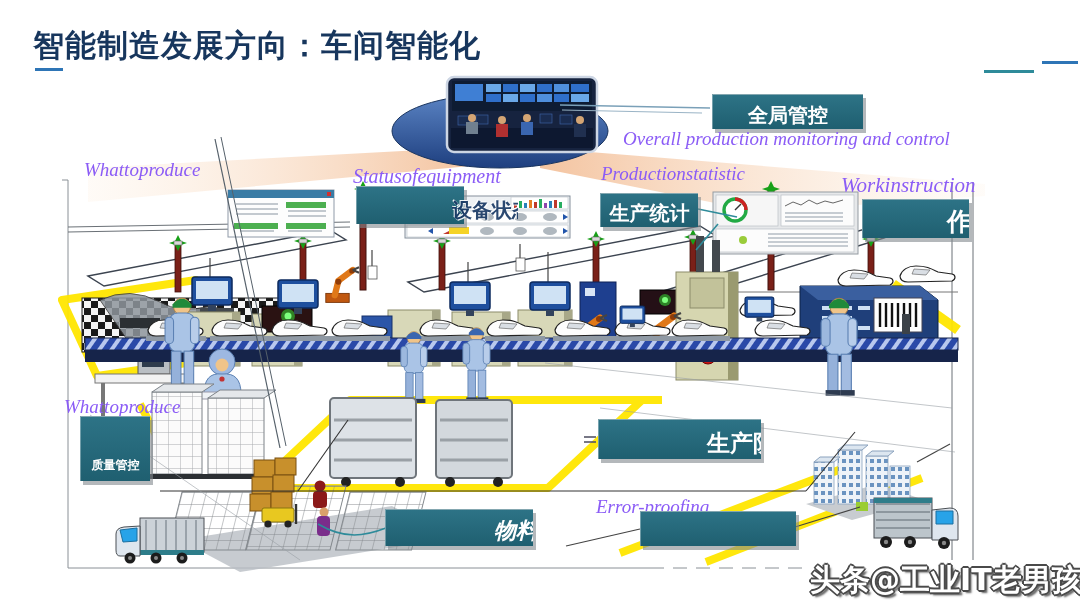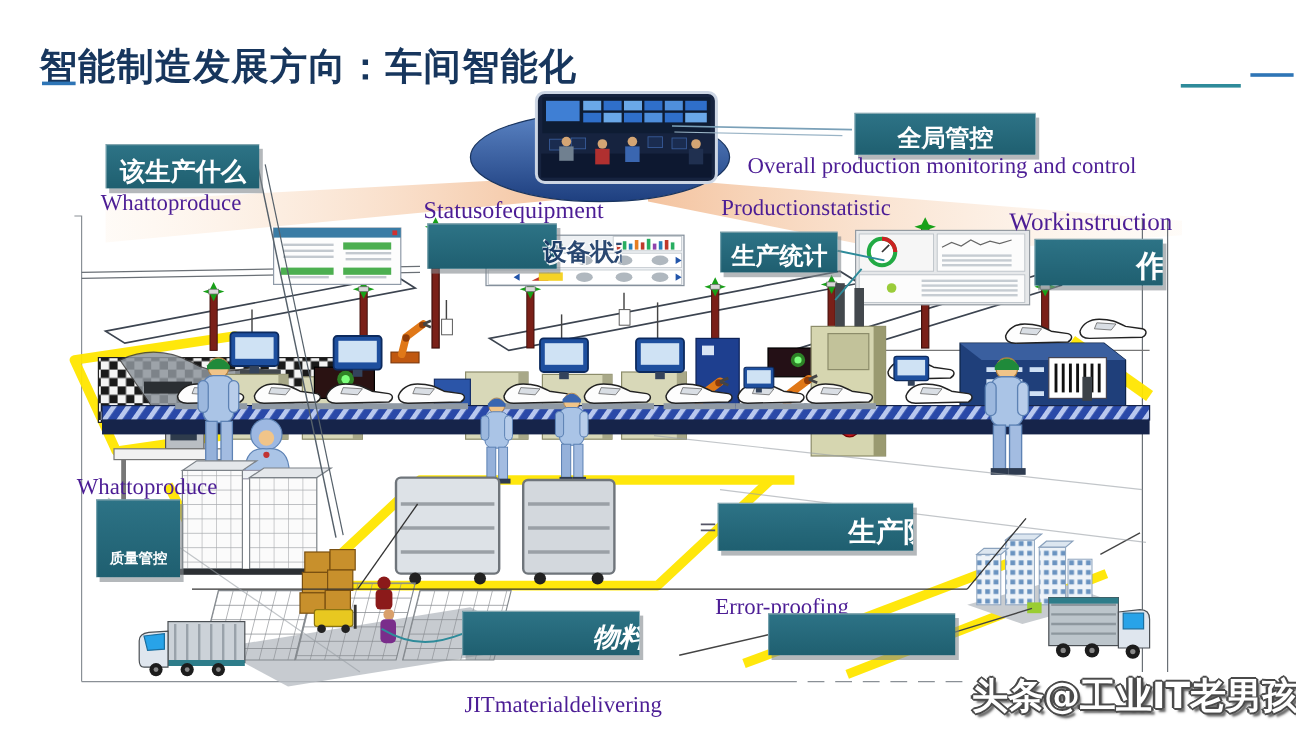--- a/index.html
+++ b/index.html
@@ -1,27 +1,27 @@
 <!DOCTYPE html>
 <html><head>
 <meta charset="utf-8">
 <style>
   html,body{margin:0;padding:0;background:#fff;}
   #slide{position:relative;width:1080px;height:608px;background:#ffffff;overflow:hidden;
          font-family:"DejaVu Sans","Liberation Sans",sans-serif;}
   #scene{position:absolute;left:0;top:0;width:1080px;height:608px;}
-  .abs{position:absolute;margin-top:10px;}
+  .abs{position:absolute;}
   #title{left:33px;top:25px;font-size:31px;font-weight:800;color:#17365d;letter-spacing:1px;white-space:nowrap;}
   .deco{position:absolute;height:3px;}
   .tl{position:absolute;display:flex;align-items:flex-end;justify-content:center;
       background:linear-gradient(180deg,#2d7386,#1f5f70);color:#fff;font-weight:700;
       border-top:1px solid rgba(255,255,255,.45);border-left:1px solid rgba(255,255,255,.35);
       box-shadow:3px 4px 0 rgba(130,136,142,.6);white-space:nowrap;overflow:hidden;}
   .tl.right{justify-content:flex-end;}
-  .en{position:absolute;font-family:"Liberation Serif",serif;color:#4c1d95;font-size:19px;white-space:nowrap;}
+  .en{position:absolute;font-family:"Liberation Serif",serif;color:#8b5cf6;font-size:19px;white-space:nowrap;font-style:italic;}
   #ghost-equip{position:absolute;left:452px;top:197px;width:66px;height:26px;overflow:hidden;
       font-size:20px;font-weight:700;color:#1a3a66;opacity:.92;white-space:nowrap;
       text-shadow:1px 1px 0 #fff,-1px -1px 0 #fff;}
   #watermark{position:absolute;left:810px;top:560px;font-size:30px;font-weight:700;color:#ffffff;white-space:nowrap;
       text-shadow:2px 0 0 #4a4a4a,-2px 0 0 #4a4a4a,0 2px 0 #4a4a4a,0 -2px 0 #4a4a4a,
                   1px 1px 0 #4a4a4a,-1px -1px 0 #4a4a4a,1px -1px 0 #4a4a4a,-1px 1px 0 #4a4a4a,
                   3px 3px 2px rgba(70,70,70,.85);}
 </style>
 </head>
 <body>
@@ -571,23 +571,20 @@
       <line x1="600" y1="408" x2="955" y2="452"></line>
       <line x1="90" y1="415" x2="300" y2="560"></line>
     </g>
   </svg>
 
   <div id="title" class="abs">智能制造发展方向：车间智能化</div>
   <div class="deco" style="left:35px;top:68px;width:28px;background:#2e75b6;"></div>
   <div class="deco" style="left:984px;top:70px;width:50px;background:#2e8b9a;"></div>
   <div class="deco" style="left:1042px;top:61px;width:36px;background:#2e75b6;"></div>
 
-  <div class="tl" style="left:88px;top:120px;width:127px;height:36px;font-size:21px;">
-    <span>该生产什么</span>
-  </div>
   <div class="en" style="left:84px;top:159px;">Whattoproduce</div>
 
   <div class="tl" style="left:712px;top:94px;width:150px;height:34px;font-size:20px;">
     <span>全局管控</span>
   </div>
   <div class="en" style="left:623px;top:128px;">Overall production monitoring and control</div>
 
   <div class="en" style="left:353px;top:165px;font-size:20px;">Statusofequipment</div>
   <div class="tl" style="left:356px;top:186px;width:107px;height:37px;font-size:20px;">
     <span></span>
@@ -616,16 +613,15 @@
   </div>
 
   <div class="en" style="left:596px;top:496px;">Error-proofing</div>
   <div class="tl" style="left:640px;top:511px;width:155px;height:34px;font-size:20px;">
     <span></span>
   </div>
 
   <div class="tl right" style="left:385px;top:509px;width:147px;height:36px;font-size:22px;">
     <span style="margin-right:-5px;font-style:italic;">物料</span>
   </div>
-  <div class="en" style="left:387px;top:577px;">JITmaterialdelivering</div>
 
   <div id="watermark">头条@工业IT老男孩</div>
 </div>
 
 </body></html>

